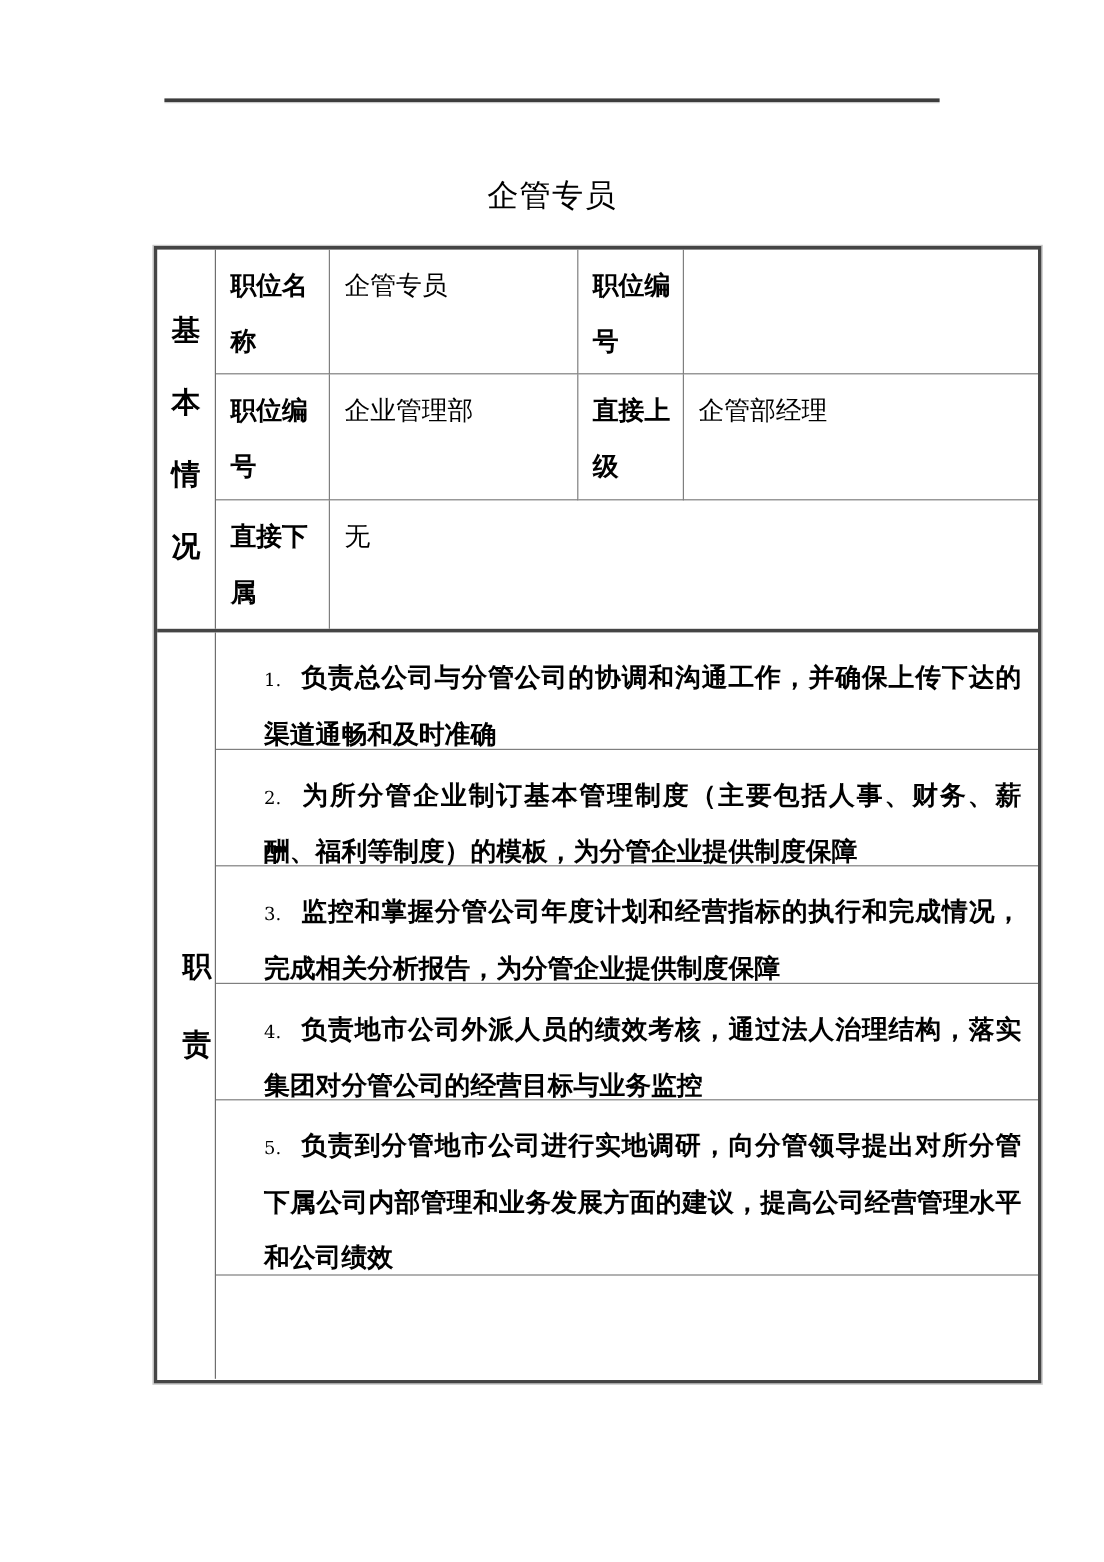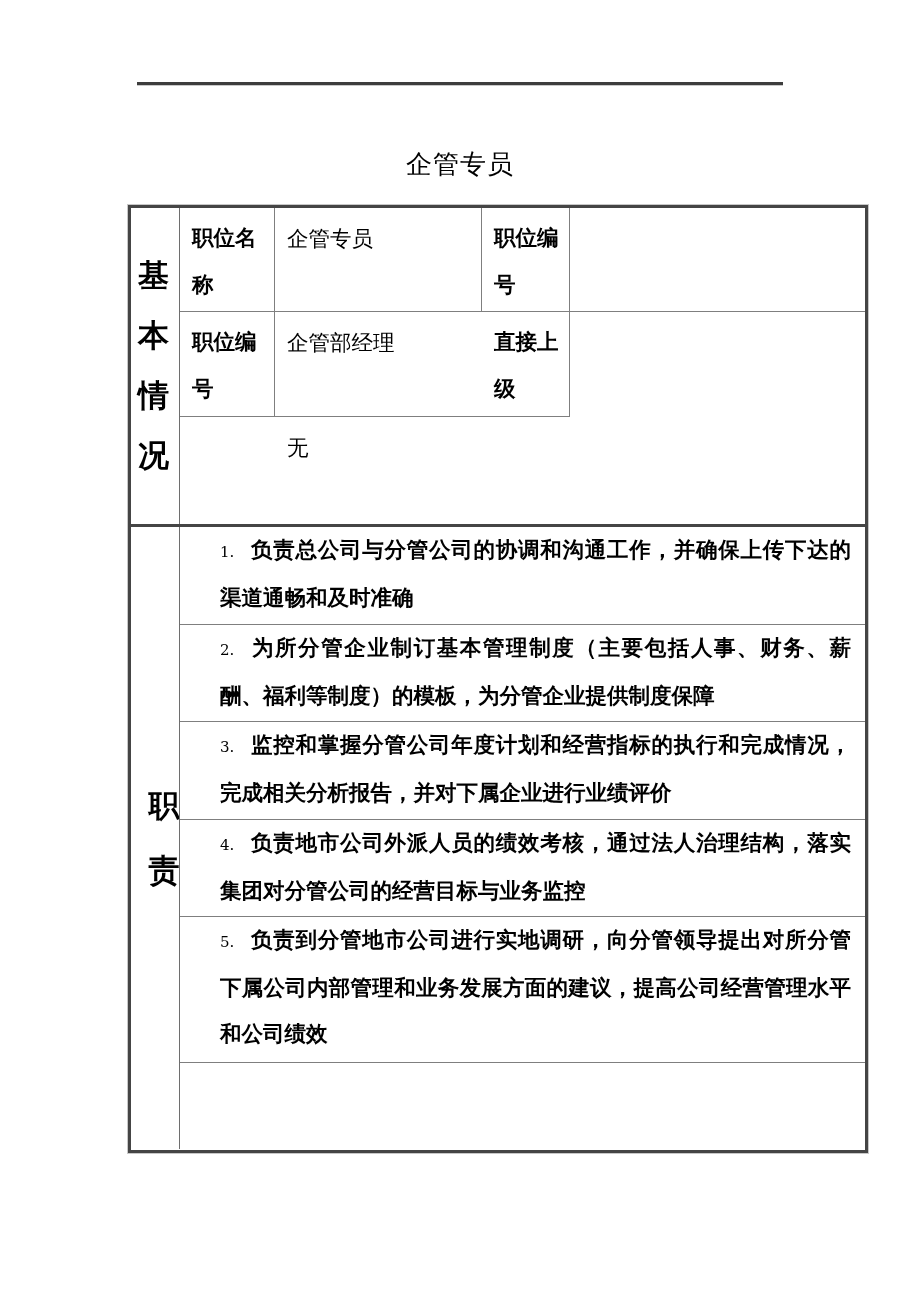--- a/index.html
+++ b/index.html
@@ -69,21 +69,22 @@
     display: flex;
     align-items: center;
     justify-content: center;
     border-right: 1px solid #6e6e6e;
     border-bottom: none;
   }
   .vlabel {
     width: 1.1em;
     font-family: "Liberation Sans", sans-serif;
     font-weight: bold;
-    font-size: 31px;
+    font-size: 24px;
+    text-align: center;
     word-break: break-all;
   }
   .vlabel.lh-basic { line-height: 60px; }
   .vlabel.lh-duty  { line-height: 65px; margin-left: 18px; }
 
   
   .flabel {
     font-family: "Liberation Sans", sans-serif;
     font-weight: bold;
     font-size: 21.5px;
@@ -100,21 +101,21 @@
     line-height: 47px;
     padding: 7px 10px 0 12px;
   }
 
   
   .duty-cell {
     grid-column: 2;
     border-right: none;
   }
   .duty-par {
-    padding: 0 14px 0 40px;
+    padding: 16px 14px 0 40px;
     font-size: 21.5px;
     font-weight: bold;
     line-height: 46px;
     text-align: justify;
     text-align-last: left;
   }
   .duty-num {
     font-weight: normal;
     font-size: 15px;
     margin-right: 16px;
@@ -133,41 +134,43 @@
     <div class="cell vlabel-cell" style="grid-row:1/4;">
       <div class="vlabel lh-basic">基本情况</div>
     </div>
 
     <div class="cell flabel">职位名称</div>
     <div class="cell fvalue">企管专员</div>
     <div class="cell flabel narrow">职位编号</div>
     <div class="cell fvalue no-r"></div>
 
     <div class="cell flabel">职位编号</div>
+    <div class="cell fvalue">企业管理部</div>
+    <div class="cell flabel narrow">直接上级</div>
     <div class="cell fvalue no-r">企管部经理</div>
-    <div class="cell flabel narrow">直接上级</div>
 
+    <div class="cell flabel no-b">直接下属</div>
     <div class="cell fvalue no-b no-r" style="grid-column:3/6;">无</div>
   </div>
 
   <div class="section-duty">
     <div class="cell vlabel-cell" style="grid-row:1/8;">
       <div class="vlabel lh-duty">职责</div>
     </div>
 
     <div class="cell duty-cell">
       <p class="duty-par"><span class="duty-num">1.</span><span>负责总公司与分管公司的协调和沟通工作，并确保上传下达的渠道通畅和及时准确</span></p>
     </div>
 
     <div class="cell duty-cell">
       <p class="duty-par"><span class="duty-num">2.</span><span>为所分管企业制订基本管理制度（主要包括人事、财务、薪酬、福利等制度）的模板，为分管企业提供制度保障</span></p>
     </div>
 
     <div class="cell duty-cell">
-      <p class="duty-par"><span class="duty-num">3.</span><span>监控和掌握分管公司年度计划和经营指标的执行和完成情况，完成相关分析报告，并对下属企业进行业绩评价</span></p>
+      <p class="duty-par"><span class="duty-num">3.</span><span>监控和掌握分管公司年度计划和经营指标的执行和完成情况，完成相关分析报告，为分管企业提供制度保障</span></p>
     </div>
 
     <div class="cell duty-cell">
       <p class="duty-par"><span class="duty-num">4.</span><span>负责地市公司外派人员的绩效考核，通过法人治理结构，落实集团对分管公司的经营目标与业务监控</span></p>
     </div>
 
     <div class="cell duty-cell">
       <p class="duty-par"><span class="duty-num">5.</span><span>负责到分管地市公司进行实地调研，向分管领导提出对所分管下属公司内部管理和业务发展方面的建议，提高公司经营管理水平和公司绩效</span></p>
     </div>
 

